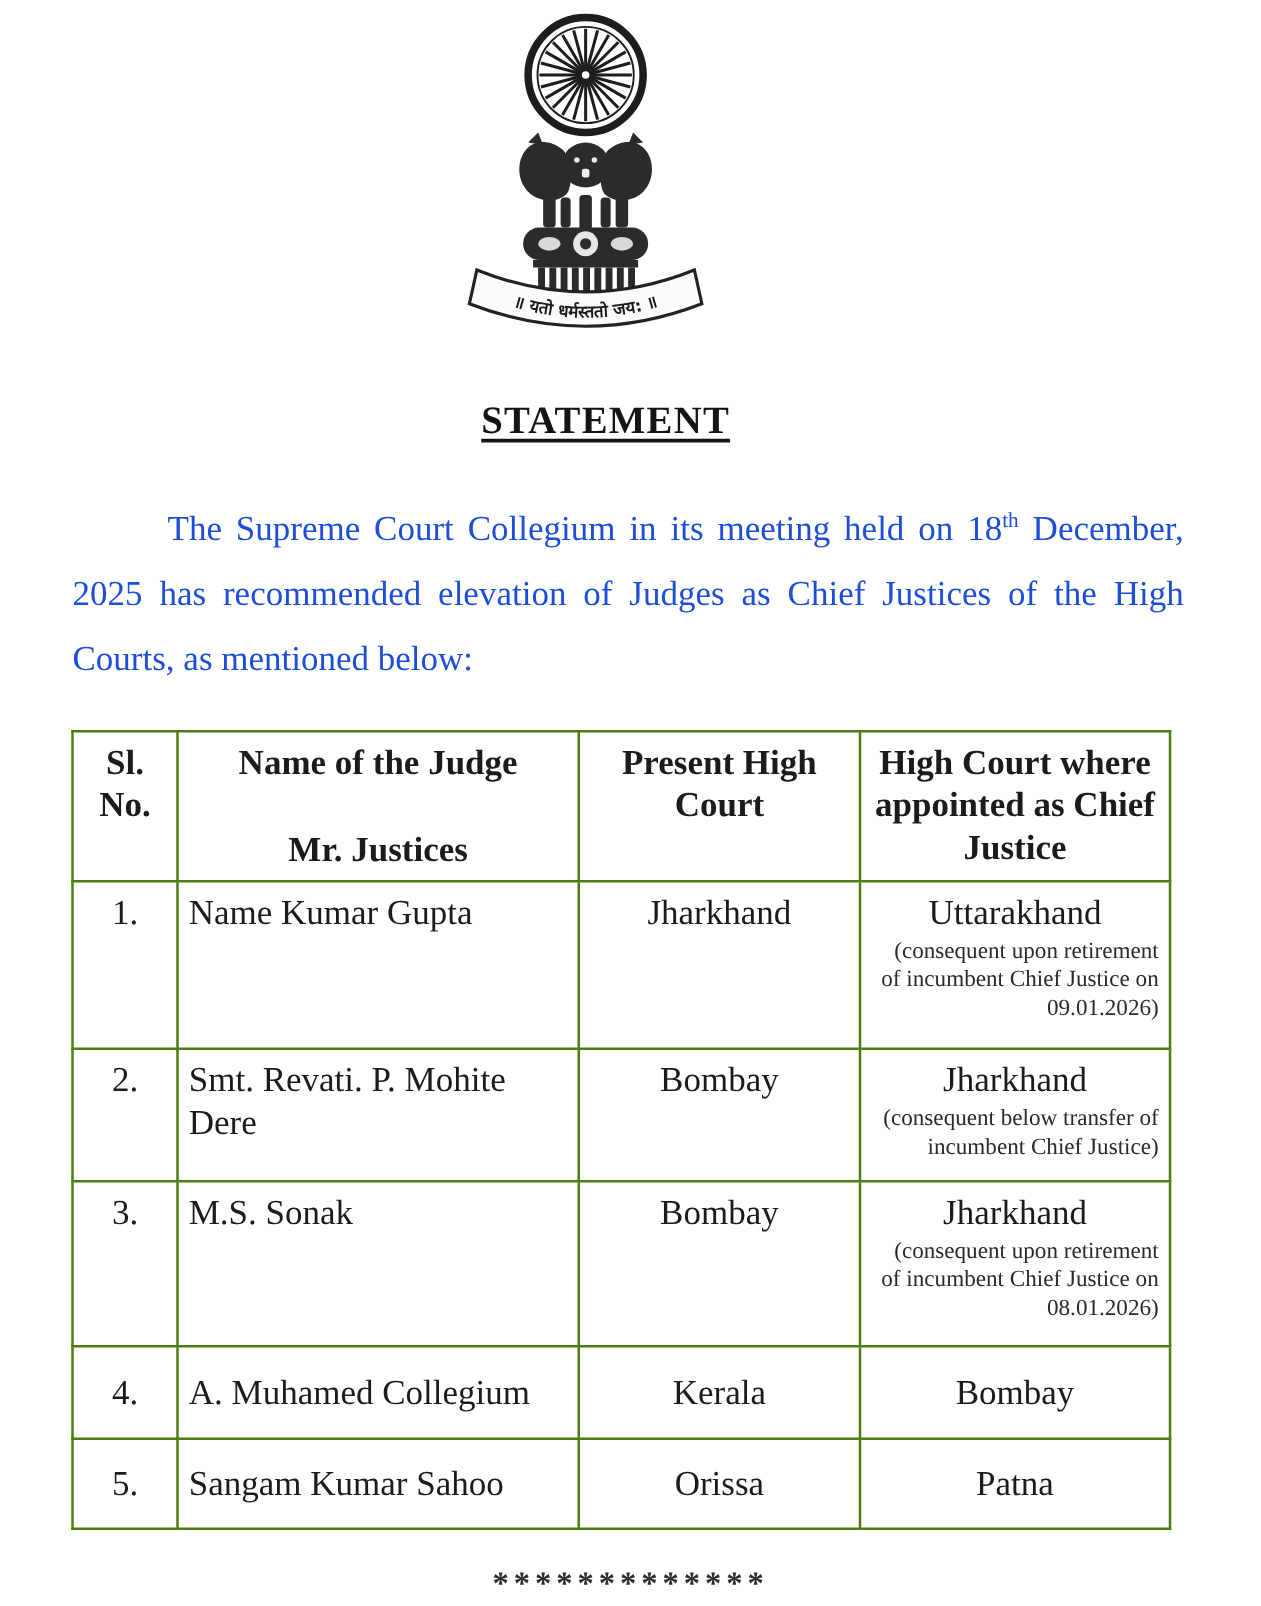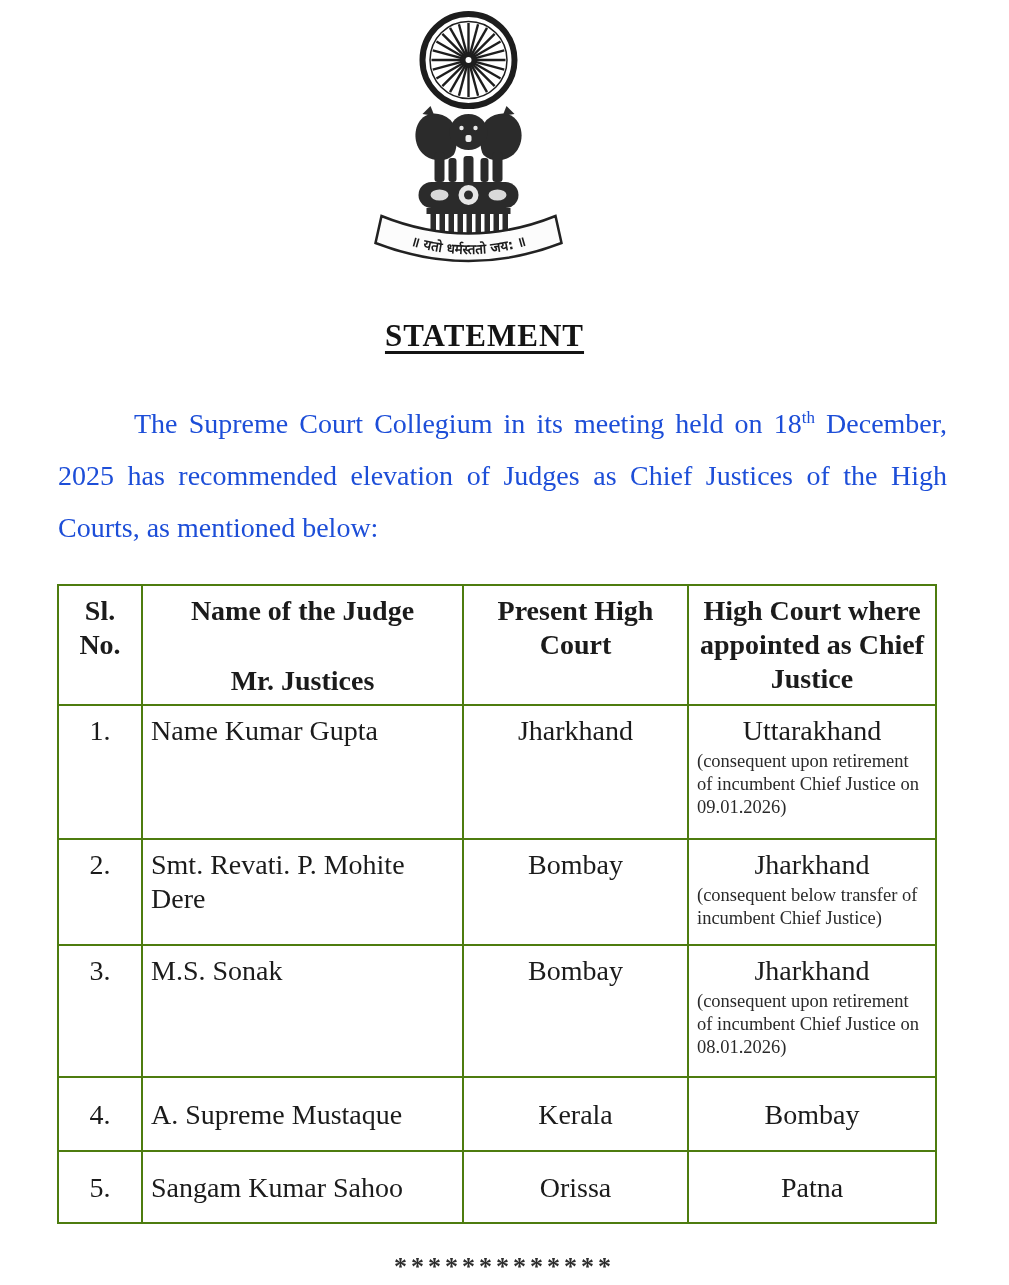--- a/index.html
+++ b/index.html
@@ -61,21 +61,21 @@
     margin-left:40px;
   }
   table.judges tr.v-mid td{vertical-align:middle;}
   td.c{text-align:center;}
   td.name-cell{padding-left:14px;}
   .hdr{font-weight:bold;}
   .hdr-name-gap{height:36px;}
   .note{
     font-size:18.5px;
     line-height:23px;
-    text-align:left;
+    text-align:right;
     margin-top:2px;
     color:#2a2a2a;
   }
   tr.r1 td{height:118px;}
   tr.r2 td{height:90px;}
   tr.r3 td{height:116px;}
   tr.r4 td{height:58px;}
   tr.r5 td{height:56px;}
   tr.hd td{height:102px;}
 
@@ -218,21 +218,21 @@
         <td class="name-cell">M.S. Sonak</td>
         <td class="c">Bombay</td>
         <td class="c">
           <div>Jharkhand</div>
           <div class="note">(consequent upon retirement of incumbent Chief Justice on 08.01.2026)</div>
         </td>
       </tr>
 
       <tr class="r4 v-mid">
         <td class="c">4.</td>
-        <td class="name-cell">A. Supreme Mustaque</td>
+        <td class="name-cell">A. Muhamed Collegium</td>
         <td class="c">Kerala</td>
         <td class="c">Bombay</td>
       </tr>
 
       <tr class="r5 v-mid">
         <td class="c">5.</td>
         <td class="name-cell">Sangam Kumar Sahoo</td>
         <td class="c">Orissa</td>
         <td class="c">Patna</td>
       </tr>

